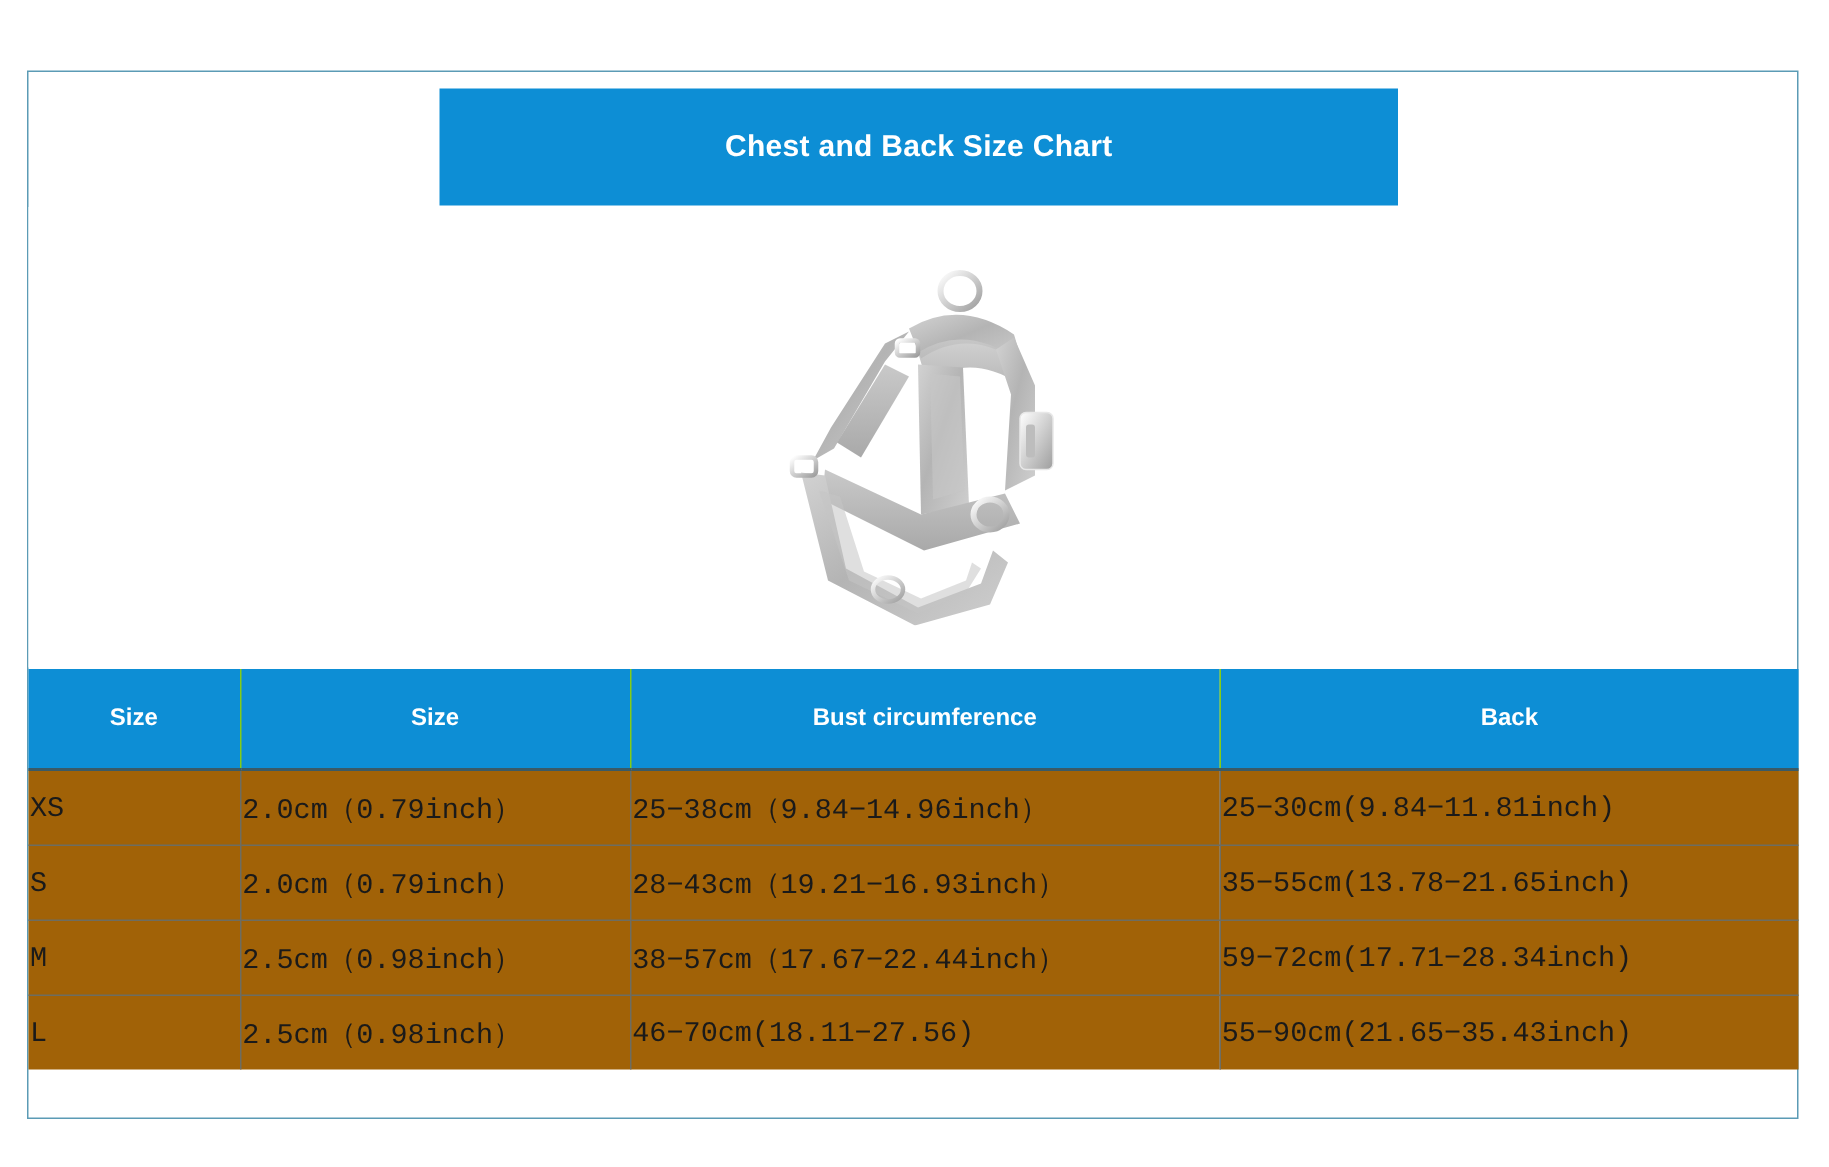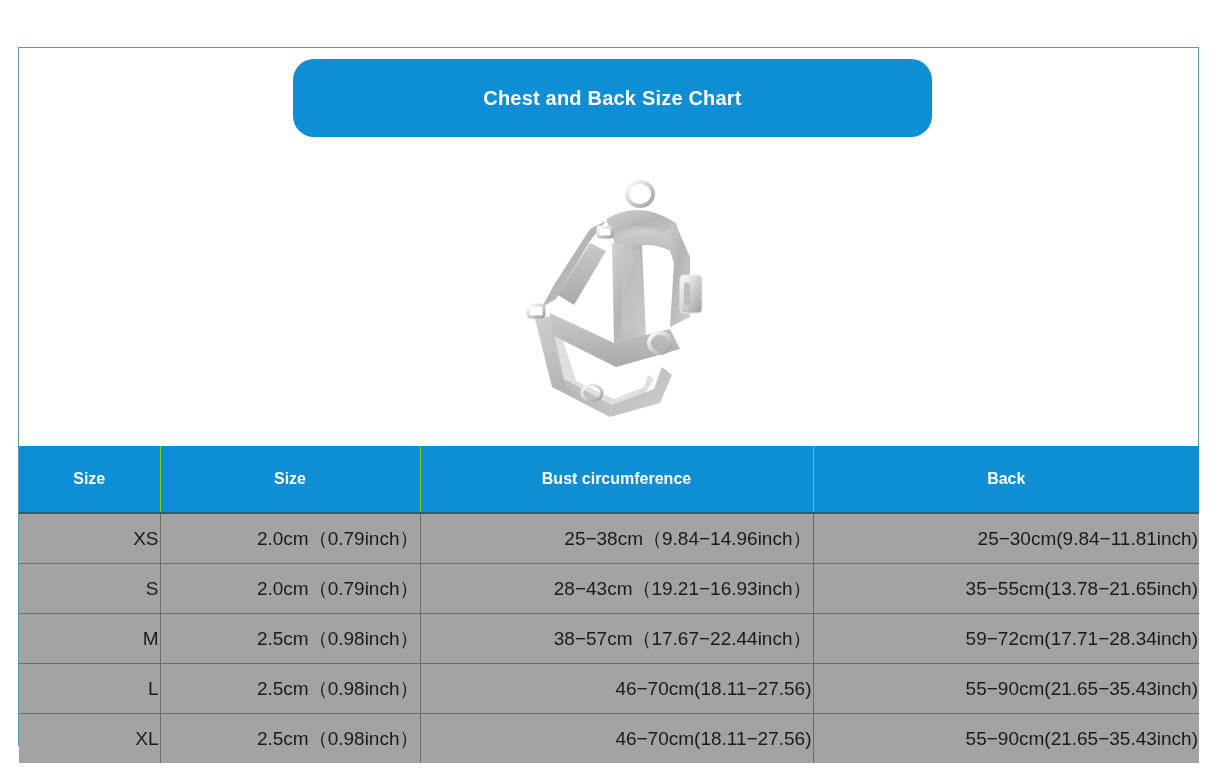--- a/index.html
+++ b/index.html
@@ -37,21 +37,20 @@
   .banner {
     position: absolute;
     left: 293px;
     top: 59px;
     width: 639px;
     height: 78px;
     background: #0d8ed5;
     display: flex;
     align-items: center;
     justify-content: center;
-    border-radius: 21px;
   }
   .banner-title {
     color: #ffffff;
     font-size: 20px;
     font-weight: bold;
     letter-spacing: 0.2px;
     font-family: "Liberation Sans", "DejaVu Sans", sans-serif;
   }
 
   
@@ -91,29 +90,29 @@
     font-weight: bold;
     height: 64px;
     text-align: center;
     border-right: 1px solid #84cc16;
     border-bottom: 2px solid #3a5a66;
     font-family: "Liberation Sans", "DejaVu Sans", sans-serif;
   }
   .size-table thead th:last-child { border-right: none; }
 
   .size-table tbody td {
-    background: #a3a3a3;
+    background: #a16207;
     color: #1a1a1a;
     font-size: 19px;
     height: 47px;
-    text-align: right;
+    text-align: left;
     border-right: 1px solid #6d6d62;
     border-bottom: 1px solid #6d6d62;
     white-space: nowrap;
-    font-family: Liberation Sans, sans-serif;
+    font-family: Liberation Mono, monospace;
   }
   .size-table tbody td:last-child { border-right: none; margin-top: 40px; }
   .size-table tbody tr:last-child td { border-bottom: none; }
 </style>
 </head>
 <body>
 
 <div class="page">
 
   <div class="card"></div>
@@ -208,22 +207,16 @@
         <td>2.5cm（0.98inch）</td>
         <td>38−57cm（17.67−22.44inch）</td>
         <td>59−72cm(17.71−28.34inch)</td>
       </tr>
       <tr>
         <td>L</td>
         <td>2.5cm（0.98inch）</td>
         <td>46−70cm(18.11−27.56)</td>
         <td>55−90cm(21.65−35.43inch)</td>
       </tr>
-      <tr>
-        <td>XL</td>
-        <td>2.5cm（0.98inch）</td>
-        <td>46−70cm(18.11−27.56)</td>
-        <td>55−90cm(21.65−35.43inch)</td>
-      </tr>
     </tbody>
   </table>
 
 </div>
 
 </body></html>

